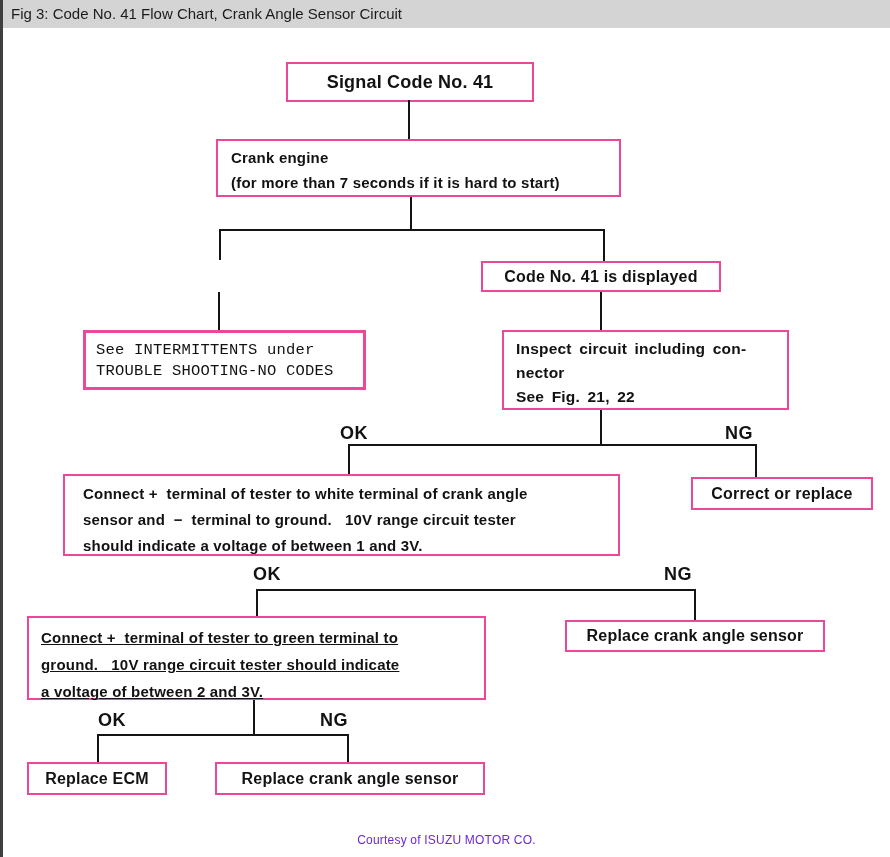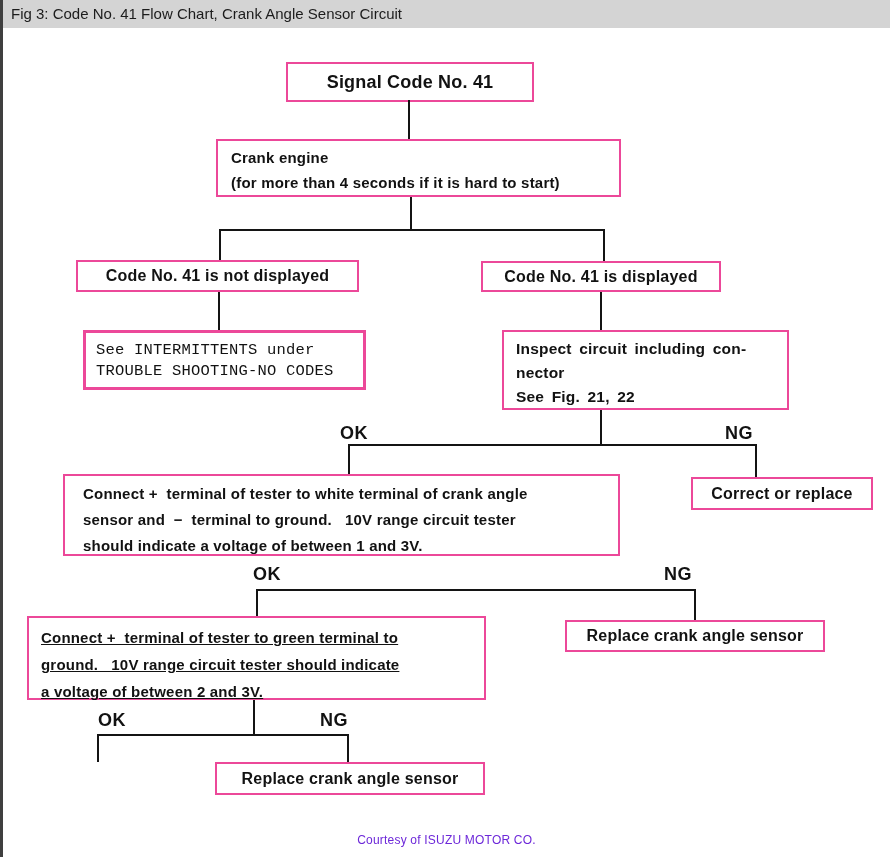--- a/index.html
+++ b/index.html
@@ -63,36 +63,36 @@
 <body>
 
 <div id="app">
 
   <div class="titlebar">
     <span>Fig 3: Code No. 41 Flow Chart, Crank Angle Sensor Circuit</span>
   </div>
 
   <div class="node n-signal center">Signal Code No. 41</div>
   <div class="node n-crank">Crank engine
-(for more than 4 seconds if it is hard to start)</div>
-  <div class="node n-notdisp center">Code No. 41 is not displayed</div>
+(for more than 7 seconds if it is hard to start)</div>
   <div class="node n-inter">See INTERMITTENTS under
 TROUBLE SHOOTING-NO CODES</div>
   <div class="node n-disp center">Code No. 41 is displayed</div>
   <div class="node n-inspect">Inspect circuit including con-
 nector
 See Fig. 21, 22</div>
   <div class="node n-white">Connect +  terminal of tester to white terminal of crank angle
 sensor and  −  terminal to ground.   10V range circuit tester
 should indicate a voltage of between 1 and 3V.</div>
   <div class="node n-correct center">Correct or replace</div>
   <div class="node n-green">Connect +  terminal of tester to green terminal to
 ground.   10V range circuit tester should indicate
 a voltage of between 2 and 3V.</div>
   <div class="node n-rsensor1 center">Replace crank angle sensor</div>
+  <div class="node n-ecm center">Replace ECM</div>
   <div class="node n-rsensor2 center">Replace crank angle sensor</div>
 
   <div class="branch-label" style="left:337px;top:423px;">OK</div>
   <div class="branch-label" style="left:722px;top:423px;">NG</div>
   <div class="branch-label" style="left:250px;top:564px;">OK</div>
   <div class="branch-label" style="left:661px;top:564px;">NG</div>
   <div class="branch-label" style="left:95px;top:710px;">OK</div>
   <div class="branch-label" style="left:317px;top:710px;">NG</div>
 
   <div class="vline" style="left:405px;top:100px;width:2px;height:39px;"></div>

